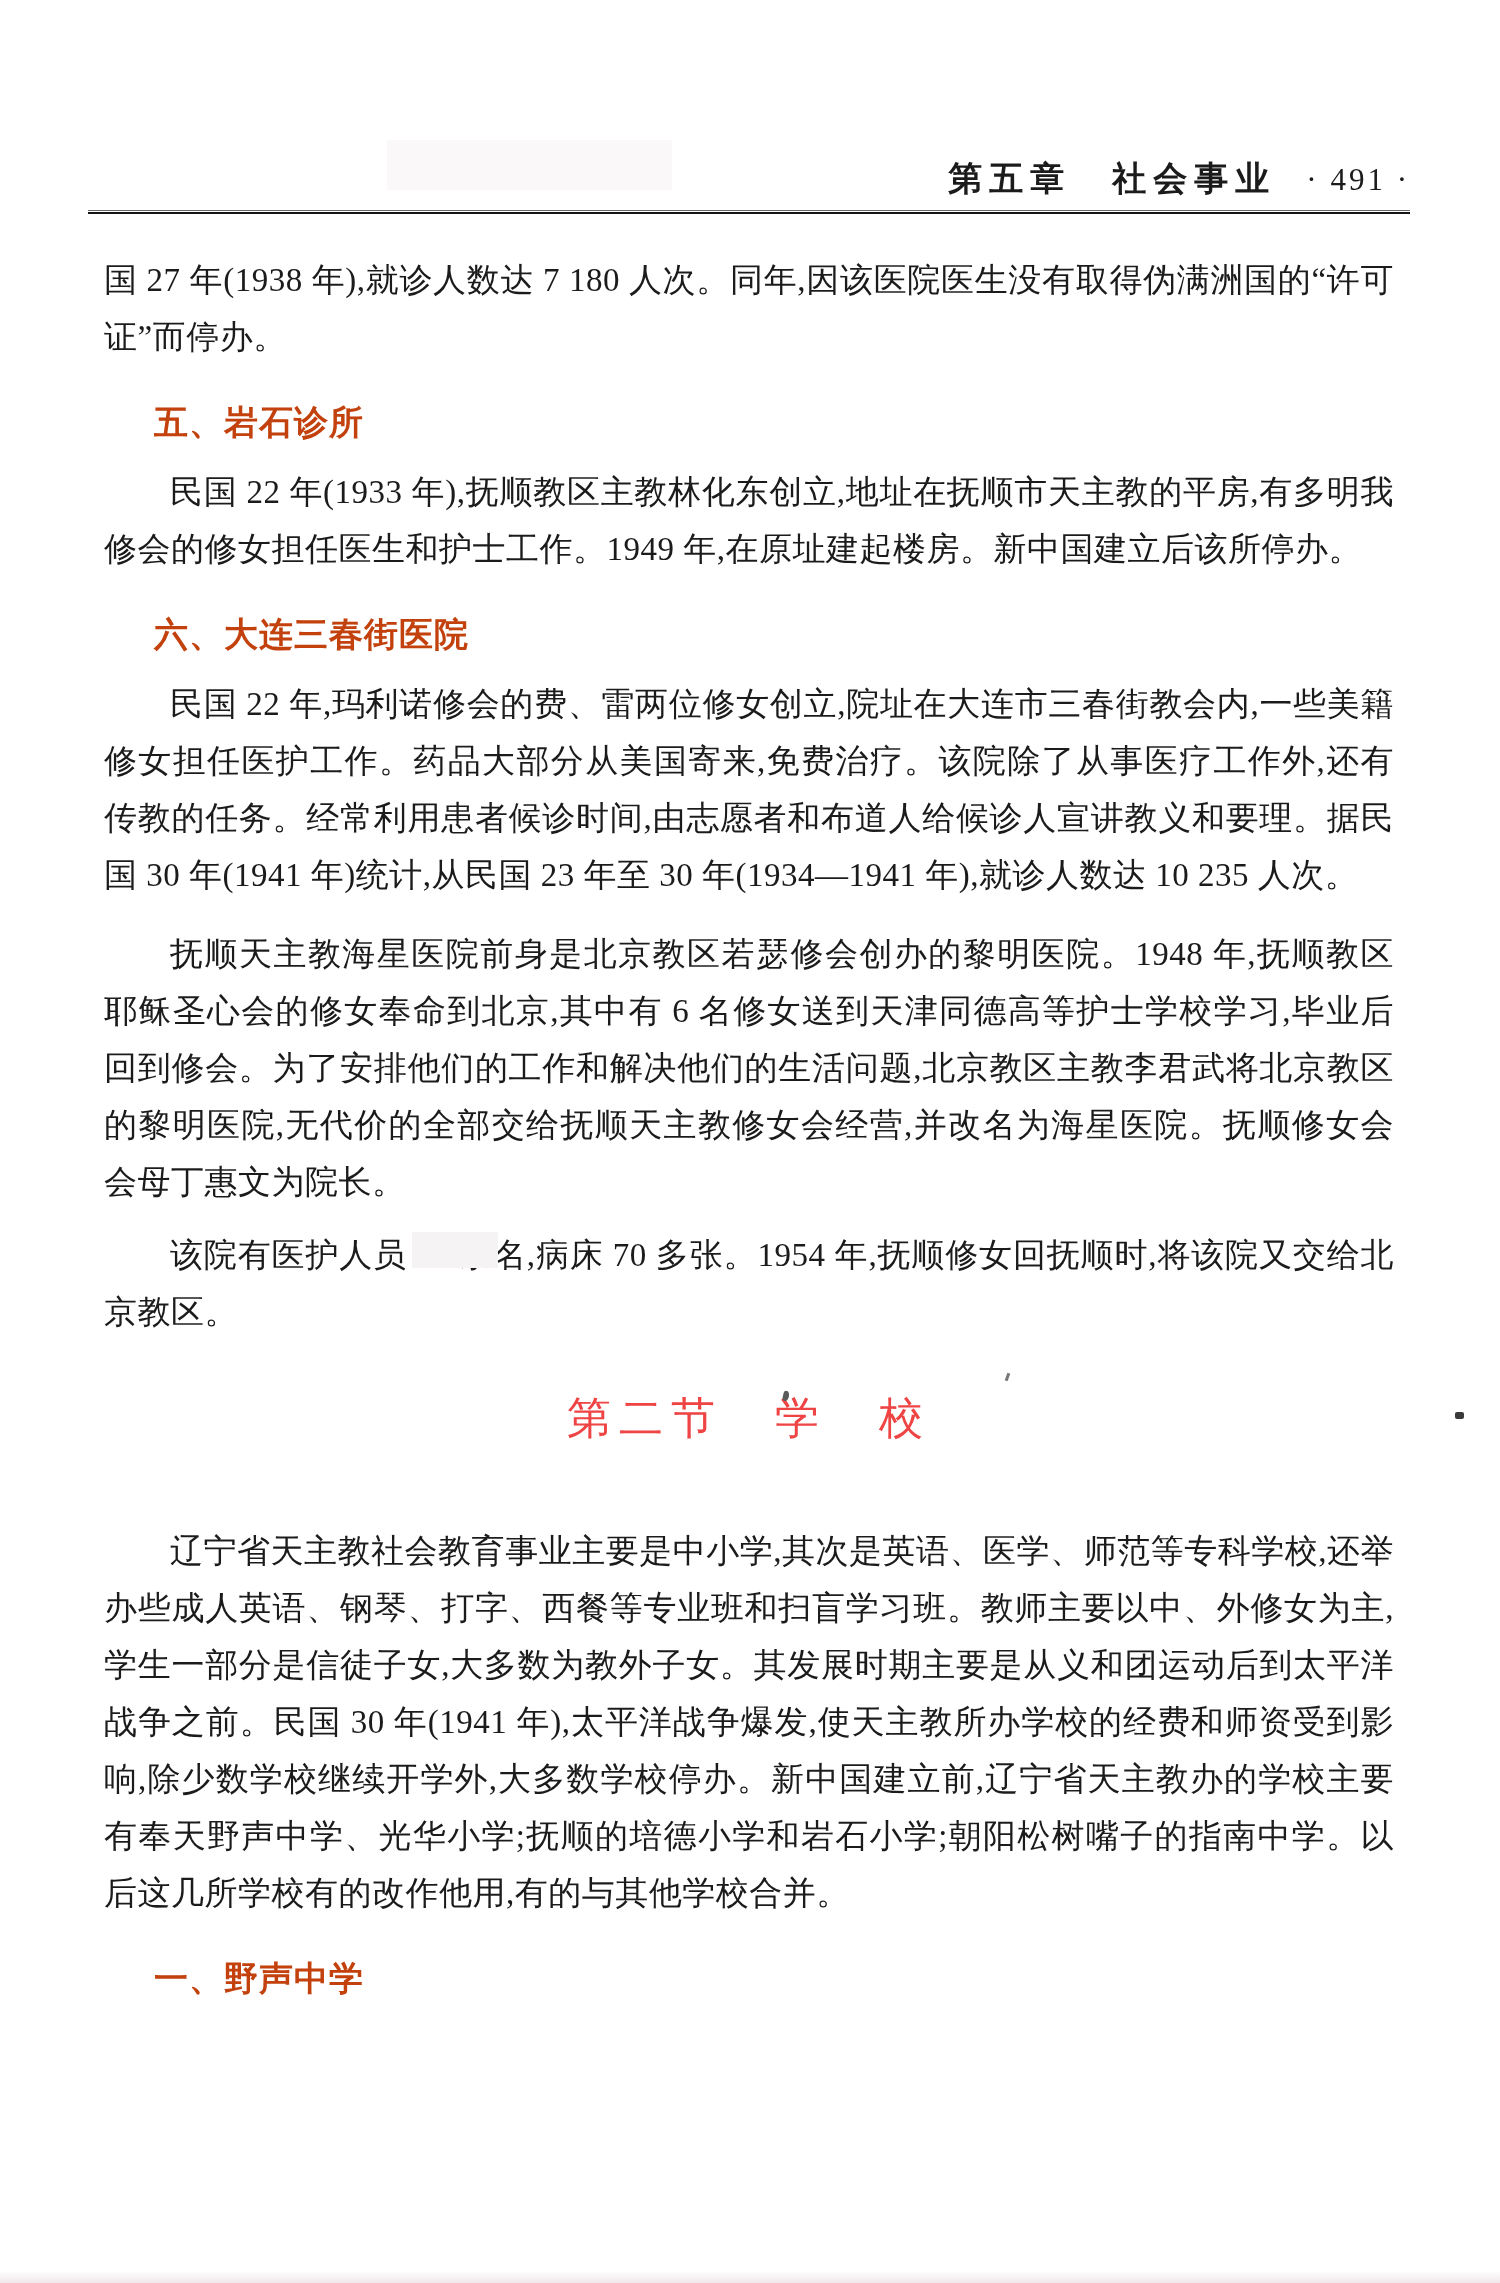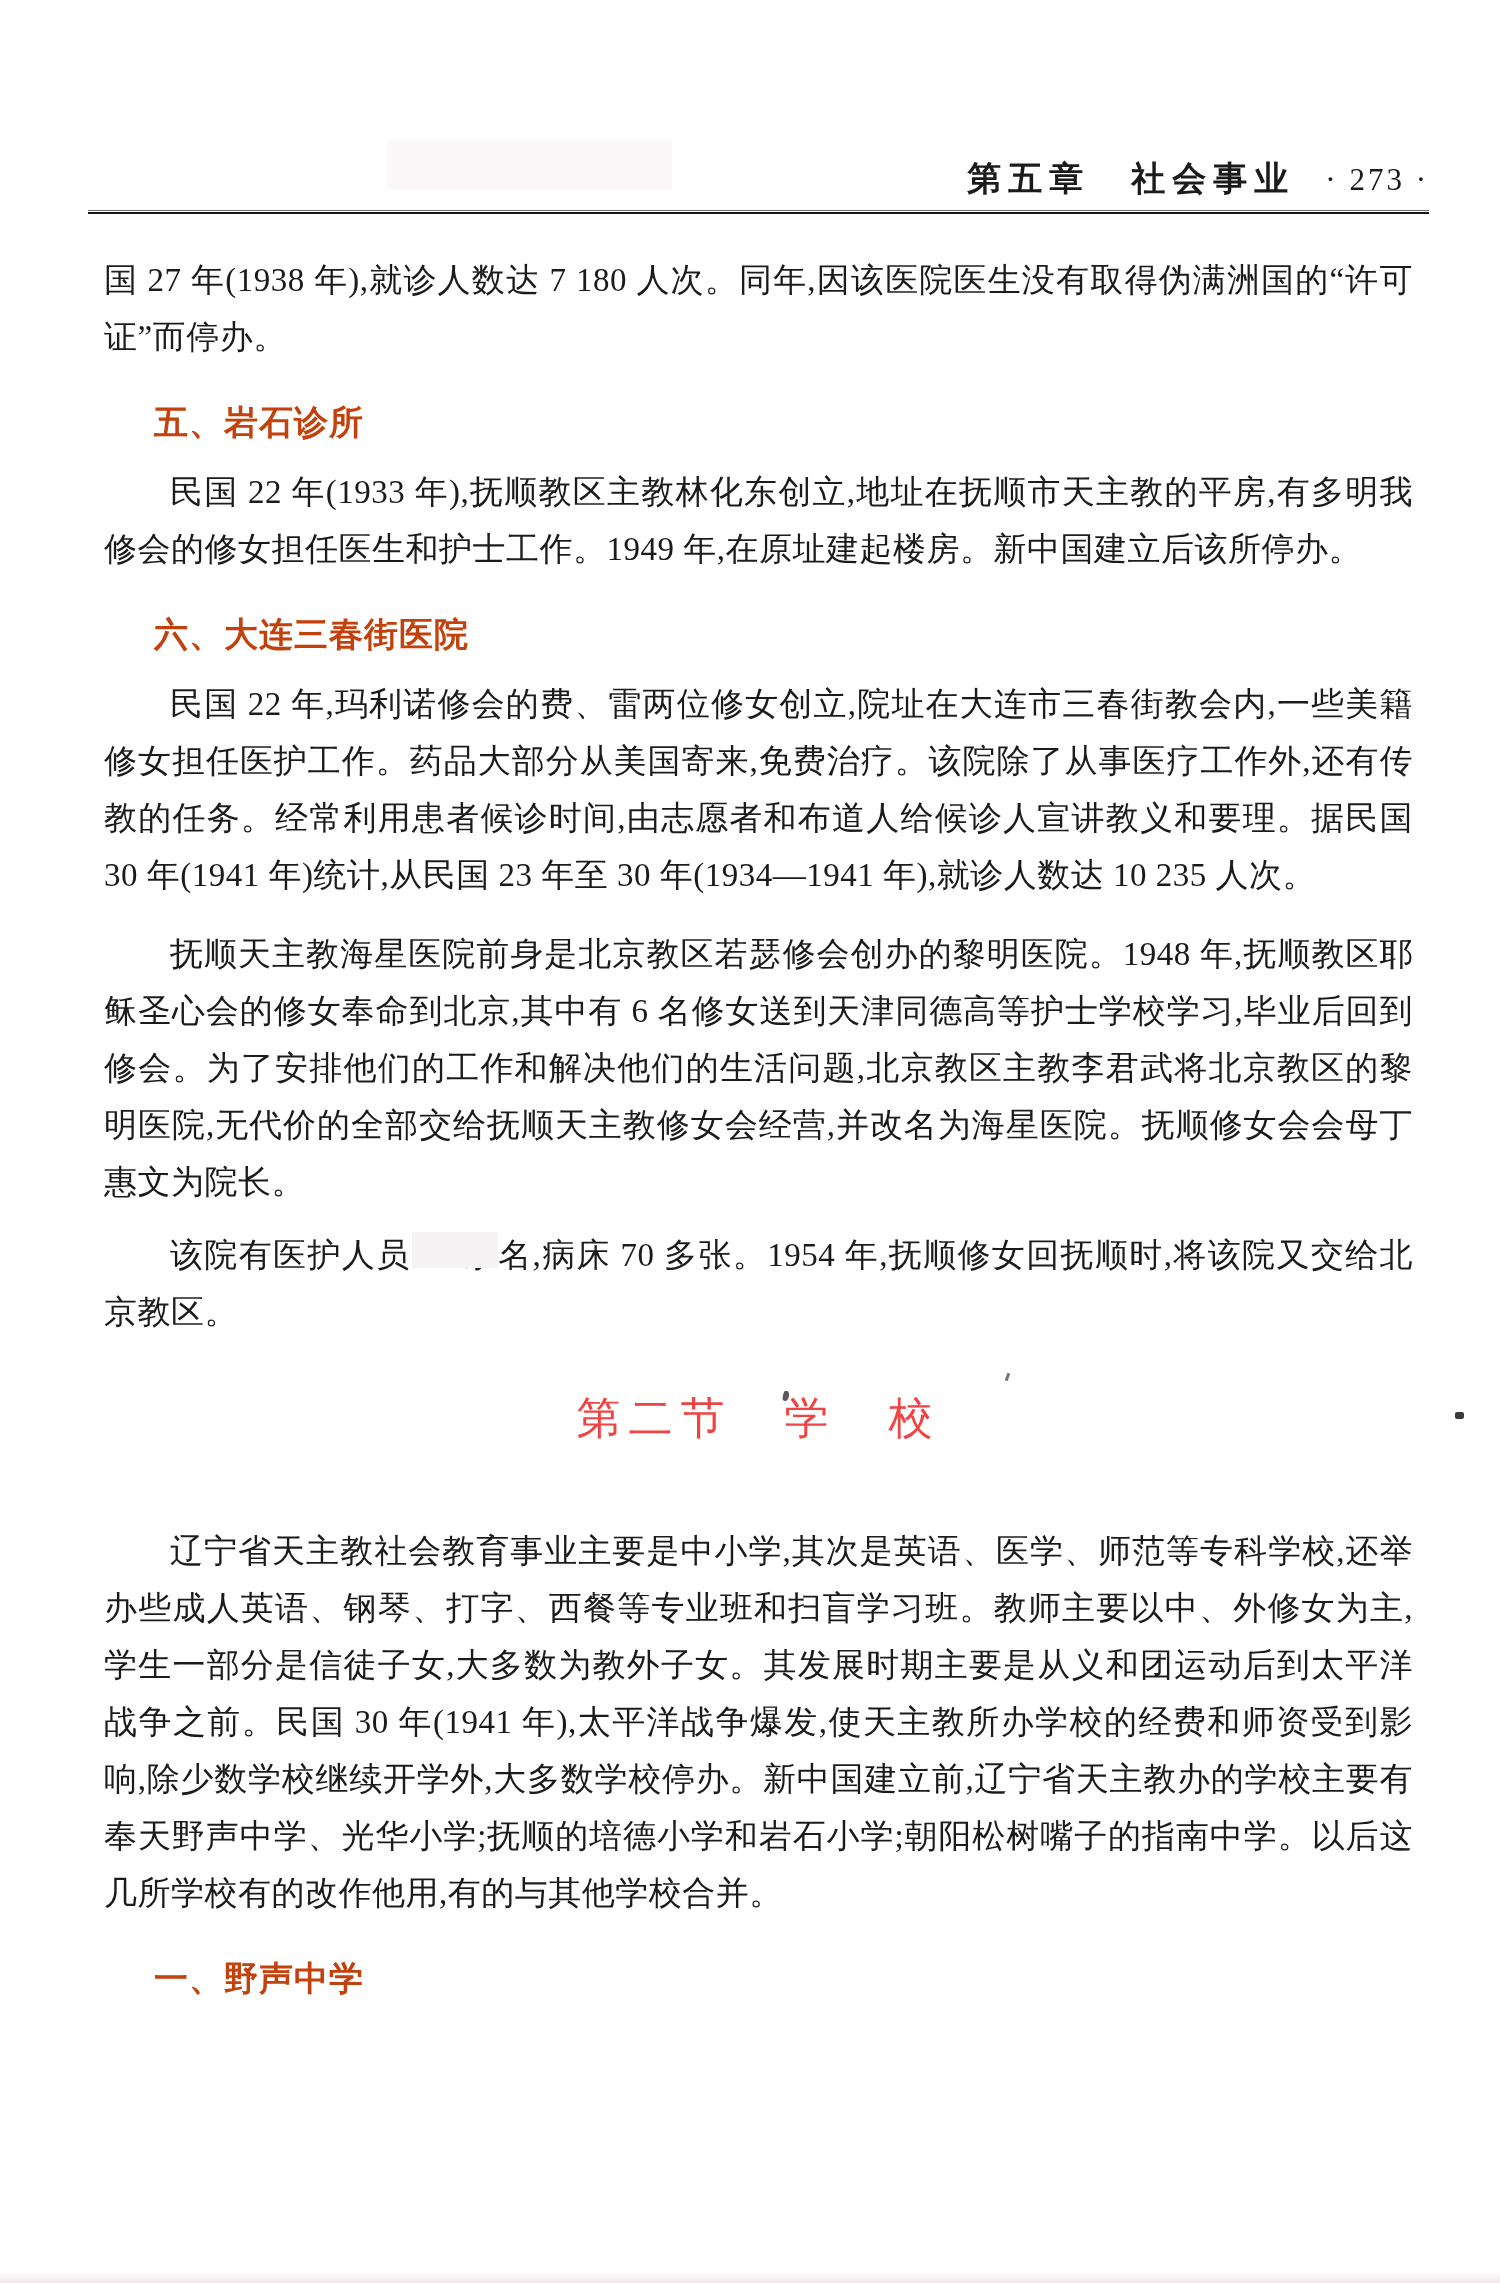--- a/index.html
+++ b/index.html
@@ -11,21 +11,21 @@
     width: 1500px;
     height: 2283px;
     position: relative;
     font-family: "Liberation Serif", "DejaVu Serif", serif;
     color: #1b1b1b;
     overflow: hidden;
   }
   .page {
     position: absolute;
     inset: 0;
-    padding: 158px 71px 0 88px;
+    padding: 158px 90px 0 88px;
     box-sizing: border-box;
   }
   
   .running-head {
     display: flex;
     justify-content: flex-end;
     align-items: baseline;
     gap: 30px;
     line-height: 40px;
     height: 40px;
@@ -89,21 +89,21 @@
     background: linear-gradient(to bottom, rgba(243,236,238,0) 0%, #f3ecee 80%, #efe7e9 100%);
   }
 </style>
 </head>
 <body>
 
 <div class="page">
 
   <div class="running-head">
     <span class="chapter">第五章　社会事业</span>
-    <span class="pageno">· 273 ·</span>
+    <span class="pageno">· 491 ·</span>
   </div>
   <div class="head-rule"></div>
 
   <p class="body continuation after-rule">国 27 年(1938 年),就诊人数达 7 180 人次。同年,因该医院医生没有取得伪满洲国的“许可证”而停办。</p>
 
   <h3 class="sub-heading">五、岩石诊所</h3>
   <p class="body first-after-heading">民国 22 年(1933 年),抚顺教区主教林化东创立,地址在抚顺市天主教的平房,有多明我修会的修女担任医生和护士工作。1949 年,在原址建起楼房。新中国建立后该所停办。</p>
 
   <h3 class="sub-heading">六、大连三春街医院</h3>
   <p class="body first-after-heading">民国 22 年,玛利诺修会的费、雷两位修女创立,院址在大连市三春街教会内,一些美籍修女担任医护工作。药品大部分从美国寄来,免费治疗。该院除了从事医疗工作外,还有传教的任务。经常利用患者候诊时间,由志愿者和布道人给候诊人宣讲教义和要理。据民国 30 年(1941 年)统计,从民国 23 年至 30 年(1934—1941 年),就诊人数达 10 235 人次。</p>

